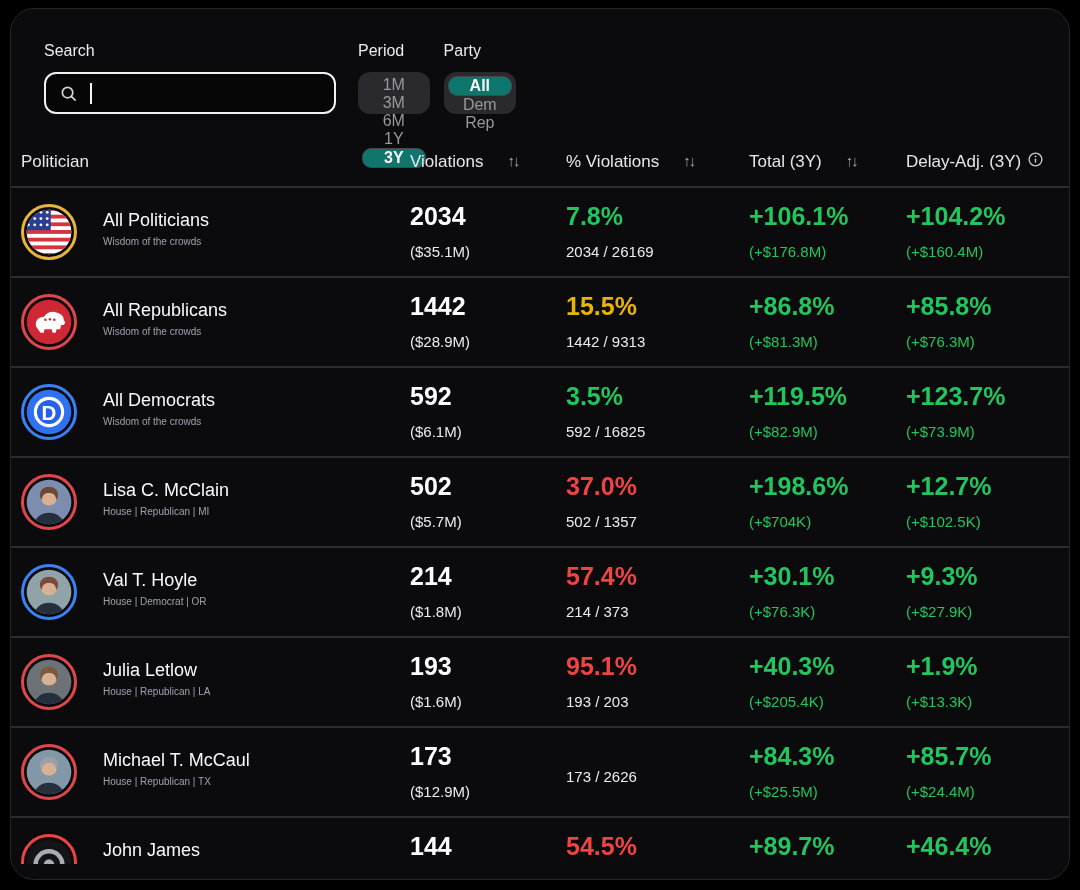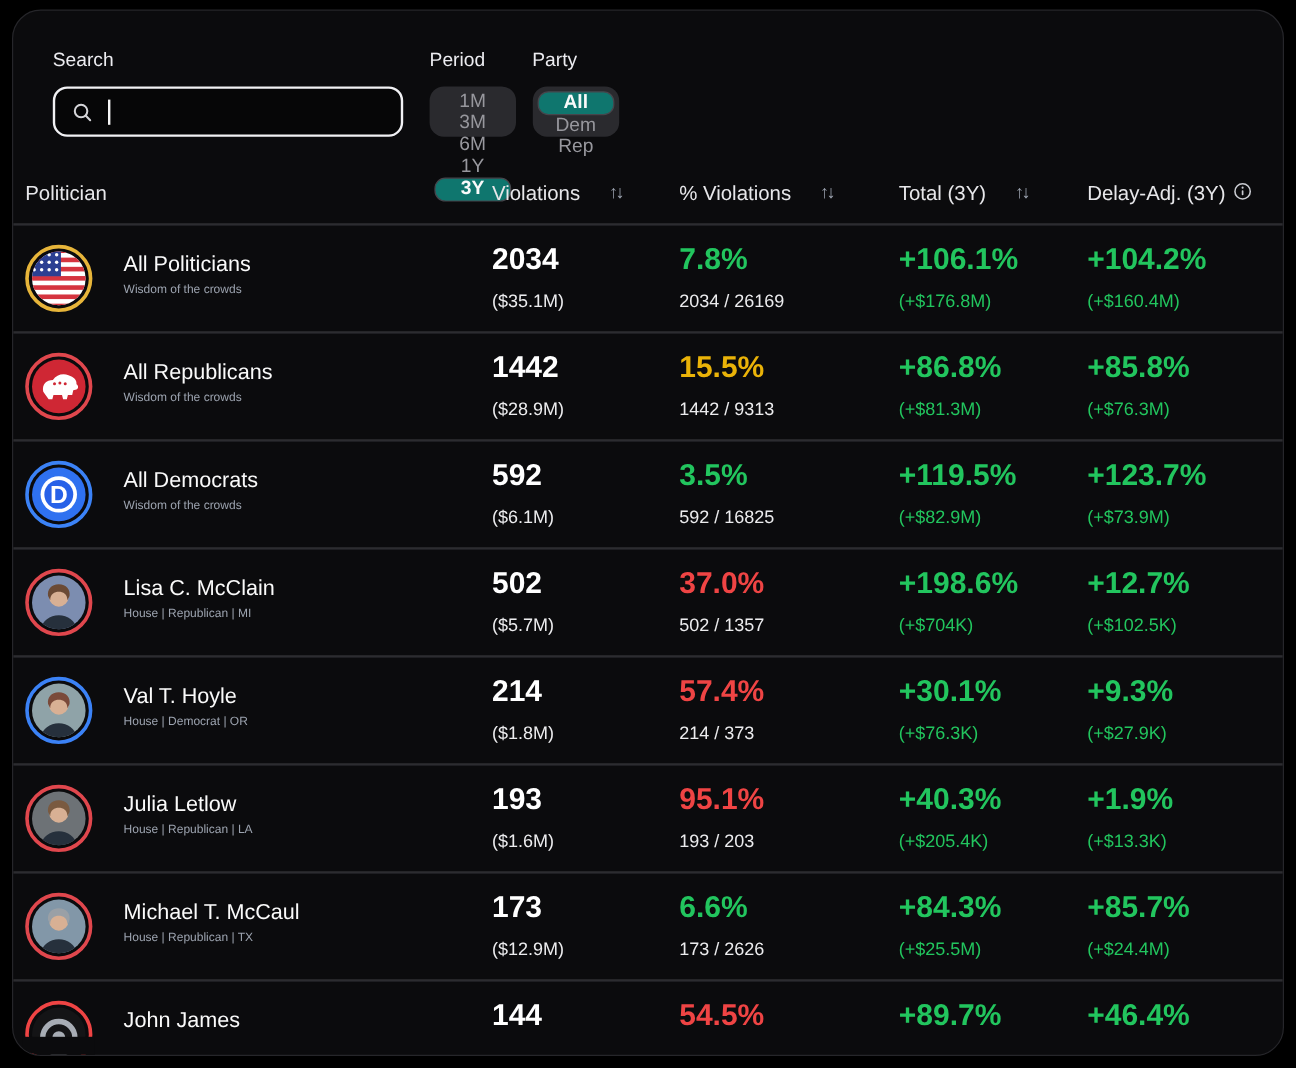--- a/index.html
+++ b/index.html
@@ -378,21 +378,20 @@
       <div>
         <div class="pname">Michael T. McCaul</div>
         <div class="psub">House | Republican | TX</div>
       </div>
     </div>
     <div>
       <div class="v1 c-white">173</div>
       <div class="v2">($12.9M)</div>
     </div>
     <div>
-      <div class="v1 c-green">6.6%</div>
       <div class="v2">173 / 2626</div>
     </div>
     <div>
       <div class="v1 c-green">+84.3%</div>
       <div class="v2 c-green">(+$25.5M)</div>
     </div>
     <div>
       <div class="v1 c-green">+85.7%</div>
       <div class="v2 c-green">(+$24.4M)</div>
     </div>

